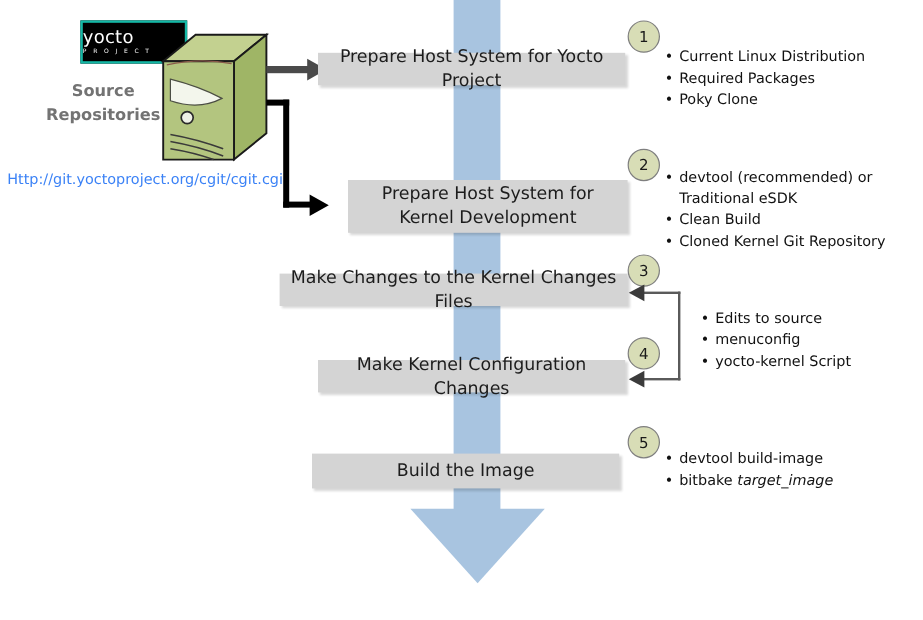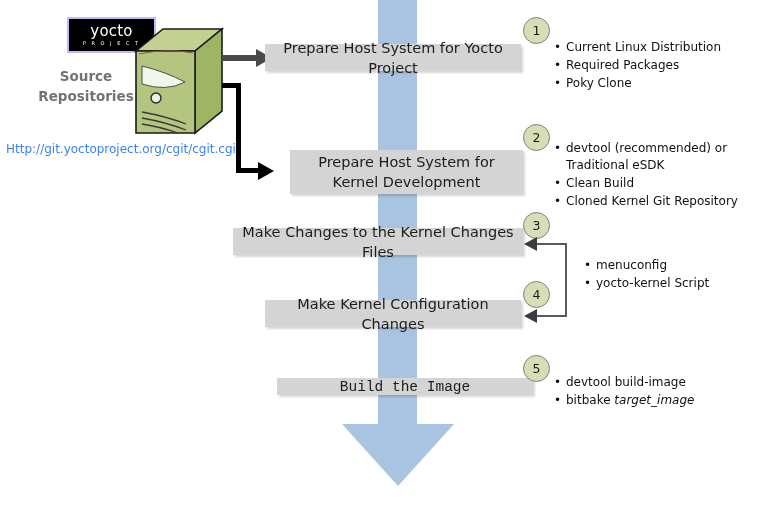--- a/index.html
+++ b/index.html
@@ -37,25 +37,25 @@
   }
 
   
   .yocto-logo {
     position: absolute;
     left: 67px;
     top: 17px;
     width: 89px;
     height: 36px;
     background: #000000;
-    border: 2px solid #c4b5fd;
+    border: 2px solid #14b8a6;
     box-sizing: border-box;
     display: flex;
     flex-direction: column;
-    align-items: center;
+    align-items: flex-start;
     justify-content: center;
     line-height: 1;
   }
   .yocto-logo .yl-main {
     color: #ffffff;
     font-size: 15px;
     letter-spacing: 0.2px;
     font-family: "DejaVu Sans", "Liberation Sans", sans-serif;
   }
   .yocto-logo .yl-sub {
@@ -160,21 +160,21 @@
     color: #1c1c1c;
     font-size: 14.5px;
     line-height: 20px;
     box-sizing: border-box;
     padding: 0 8px;
   }
   #box-1 { left: 265px; top: 44px;  width: 256px; height: 27px; }
   #box-2 { left: 290px; top: 150px; width: 233px; height: 44px; }
   #box-3 { left: 233px; top: 228px; width: 290px; height: 27px; }
   #box-4 { left: 265px; top: 300px; width: 256px; height: 27px; }
-  #box-5 { left: 277px; top: 378px; width: 256px; height: 17px; font-family: Liberation Mono, monospace; }
+  #box-5 { left: 260px; top: 378px; width: 256px; height: 29px; }
 
   
   .badge {
     position: absolute;
     width: 27px;
     height: 27px;
     border-radius: 50%;
     background: #d8ddb6;
     border: 1.5px solid #7f7f7f;
     box-sizing: border-box;
@@ -342,20 +342,21 @@
   </div>
 
   <div class="bracket-v"></div>
   <div class="bracket-h-a"></div>
   <div class="bracket-h-b"></div>
   <div class="bracket-head-a"></div>
   <div class="bracket-head-b"></div>
 
   <div class="bullets" id="bullets-3">
     <ul>
+      <li>Edits to source</li>
       <li>menuconfig</li>
       <li>yocto-kernel Script</li>
     </ul>
   </div>
 
   <div class="bullets" id="bullets-5">
     <ul>
       <li>devtool build-image</li>
       <li><span>bitbake </span><em>target_image</em></li>
     </ul>

